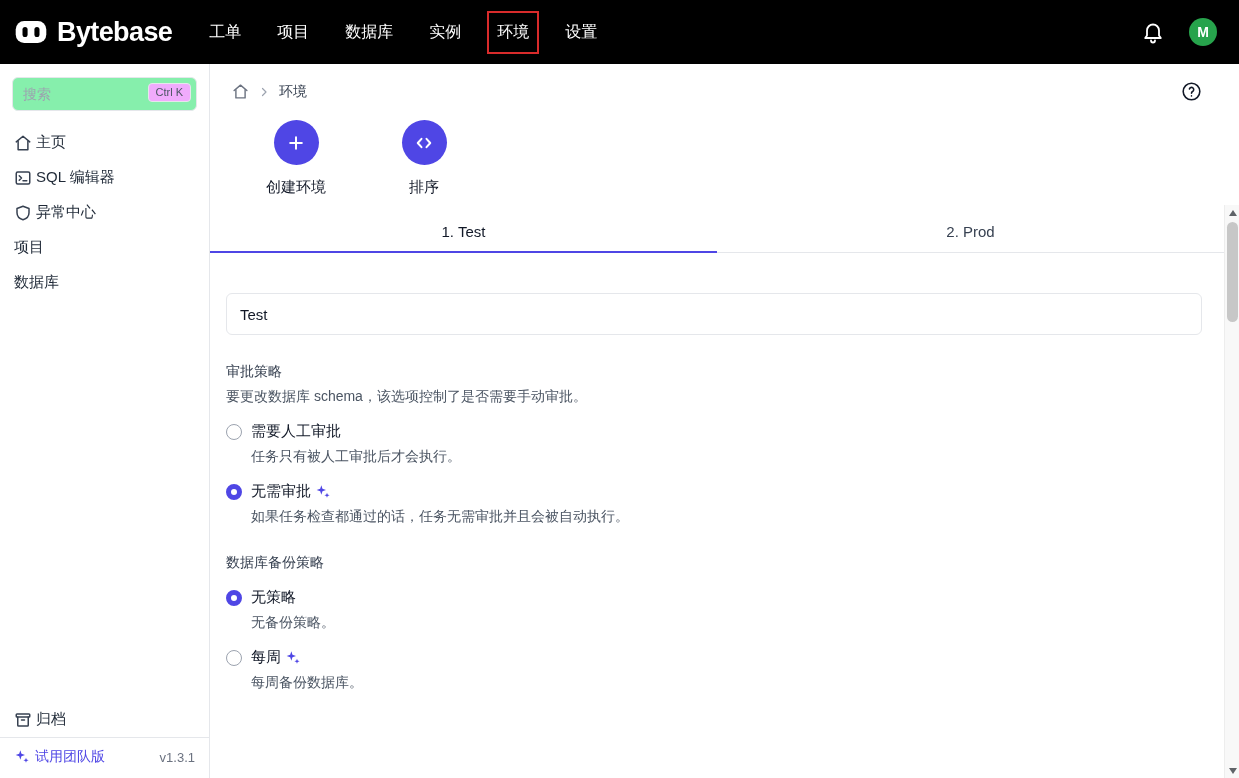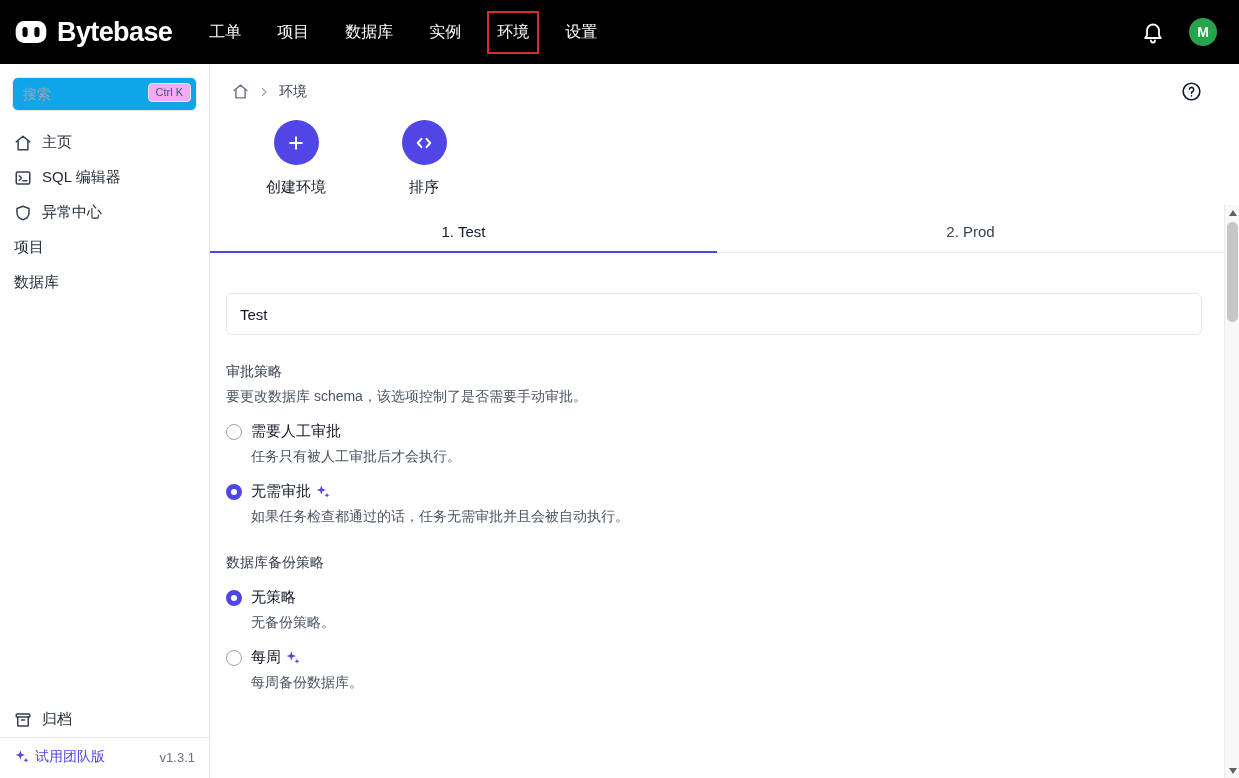--- a/index.html
+++ b/index.html
@@ -17,27 +17,27 @@
   .bell-btn { width:24px; height:24px; color:#fff; cursor:pointer; }
   .avatar { width:28px; height:28px; border-radius:50%; background:#27a34c; color:#fff; font-size:14px;
     font-weight:700; display:flex; align-items:center; justify-content:center; cursor:pointer; }
 
   
   .app-body { display:flex; height:714px; }
 
   
   .sidebar { width:210px; border-right:1px solid #e5e7eb; display:flex; flex-direction:column; background:#fff; }
   .search-box { margin:13px 12px 10px; position:relative; }
-  .search-input { width:100%; height:34px; border:1px solid #e5e7eb; border-radius:6px; background:#0ea5e9;
+  .search-input { width:100%; height:34px; border:1px solid #e5e7eb; border-radius:6px; background:#86efac;
     padding:0 58px 0 10px; font-size:14px; color:#374151; outline:none; }
   .search-input::placeholder { color:#9ca3af; }
   .kbd { position:absolute; right:6px; top:6px; background:#f0abfc; border:1px solid #e5e7eb; border-radius:4px;
     font-size:11px; color:#4b5563; padding:3px 7px; line-height:1; }
   .side-nav { display:flex; flex-direction:column; padding-top:4px; }
-  .side-item { display:flex; align-items:center; gap:10px; padding:8px 14px; font-size:15px; color:#1f2937; cursor:pointer; }
+  .side-item { display:flex; align-items:center; gap:4px; padding:8px 14px; font-size:15px; color:#1f2937; cursor:pointer; }
   .side-icon { width:18px; height:18px; color:#374151; flex-shrink:0; }
   .sidebar-bottom { margin-top:auto; }
   .trial-row { border-top:1px solid #e5e7eb; display:flex; align-items:center; justify-content:space-between;
     padding:10px 14px 12px; }
   .trial-link { color:#4f46e5; font-size:14px; display:flex; align-items:center; gap:5px; cursor:pointer; }
   .version { color:#6b7280; font-size:13px; }
 
   
   .main { flex:1; margin-right:15px; display:flex; flex-direction:column; overflow:hidden; }
   .breadcrumb-row { display:flex; align-items:center; gap:9px; padding:17px 22px 8px; }

